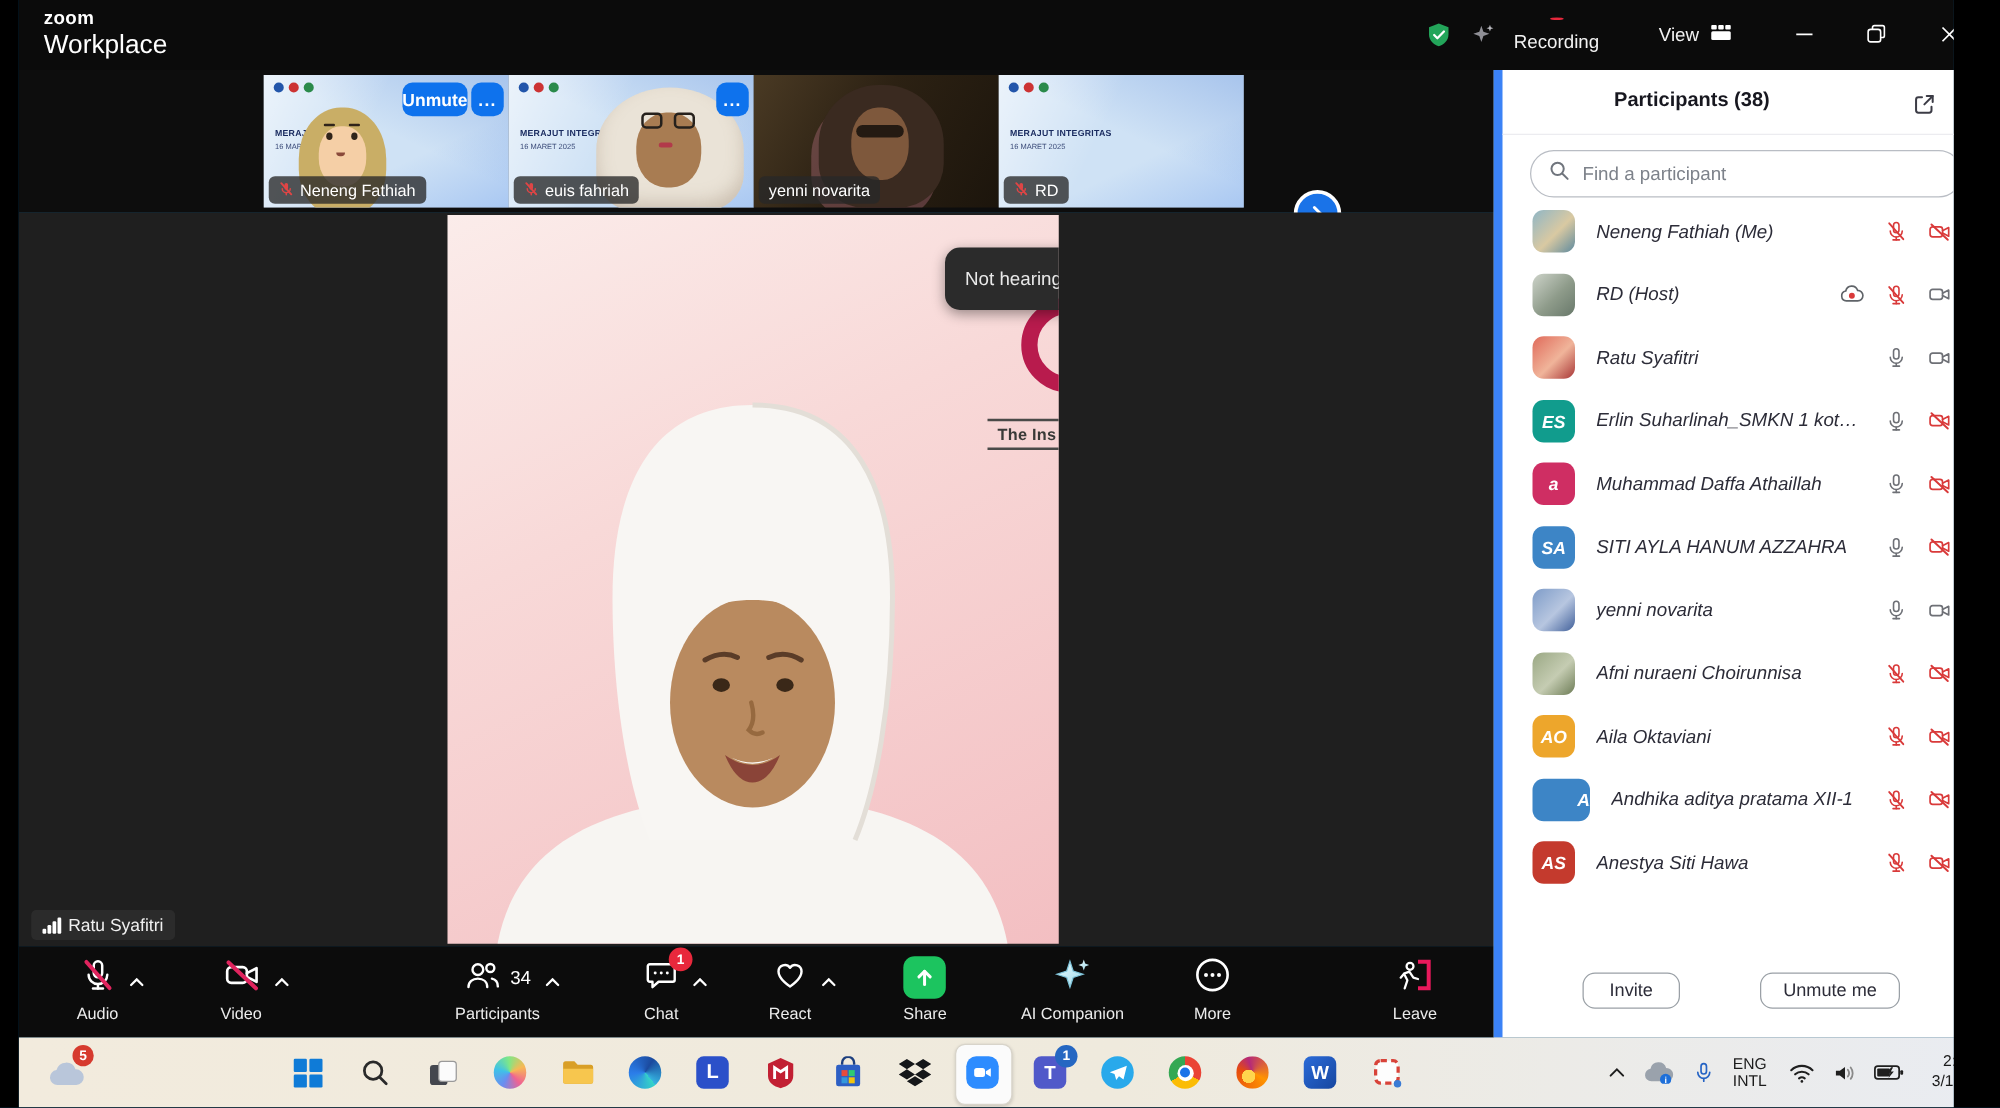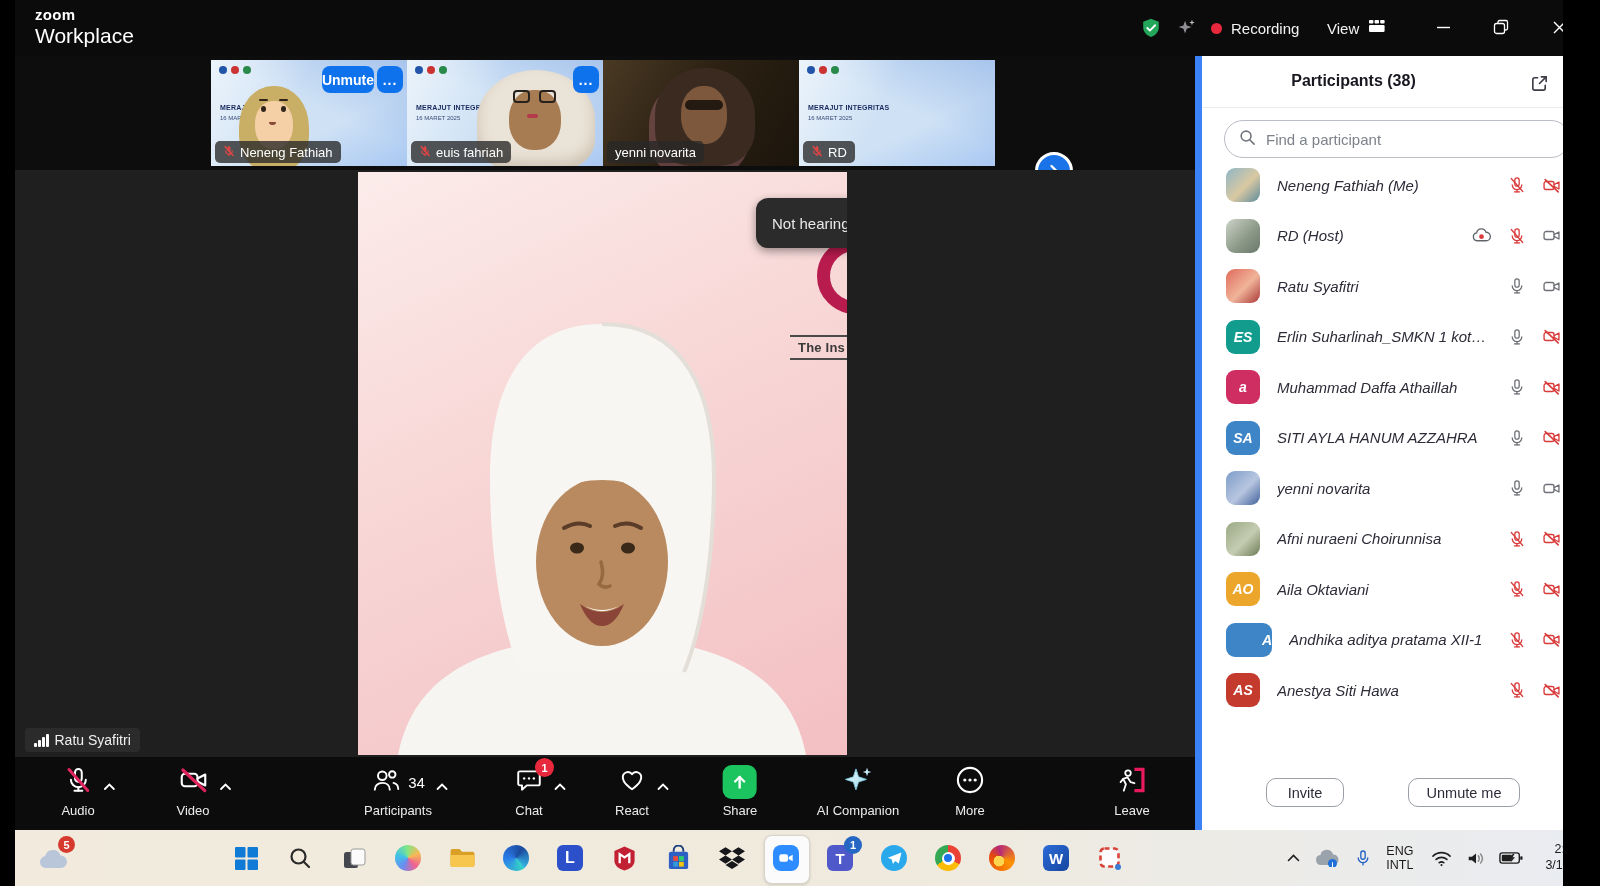--- a/index.html
+++ b/index.html
@@ -5,21 +5,21 @@
   html,body{margin:0;padding:0;background:#000;}
   *{box-sizing:border-box;font-family:"Liberation Sans",sans-serif;}
   #app{position:relative;width:1548px;height:886px;overflow:hidden;background:#0c4a6e;margin-left:15px;}
 
   
   .titlebar{position:absolute;left:0;top:0;width:1600px;height:56px;background:#0b0b0b;color:#fff;}
   .logo{position:absolute;left:20px;top:7px;line-height:1;}
   .logo .l1{font-size:15px;font-weight:700;letter-spacing:.3px;}
   .logo .l2{font-size:21px;font-weight:400;margin-top:3px;}
   .tb-ic{position:absolute;top:14px;display:flex;align-items:center;justify-content:center;width:28px;height:28px;}
-  .rec-group{position:absolute;left:1196px;top:14px;display:flex;align-items:center;gap:9px;height:28px;}
+  .rec-group{position:absolute;left:1196px;top:14px;display:flex;align-items:center;gap:9px;height:28px;flex-direction:column;}
   .rec-dot{width:11px;height:11px;border-radius:50%;background:#e8283c;}
   .rec-label{font-size:15px;color:#f2f2f2;}
   .view-group{position:absolute;left:1312px;top:14px;display:flex;align-items:center;gap:9px;height:28px;cursor:default;}
   .view-label{font-size:15px;color:#f2f2f2;}
   .winbtn{position:absolute;top:10px;width:34px;height:34px;display:flex;align-items:center;justify-content:center;color:#fff;}
 
   
   .filmstrip{position:absolute;left:0;top:56px;width:1180px;height:114px;background:#0d0d0d;}
   .tile{position:absolute;top:4px;width:196px;height:106px;overflow:hidden;background:#222;}
   .tile-slide-bg{background:

